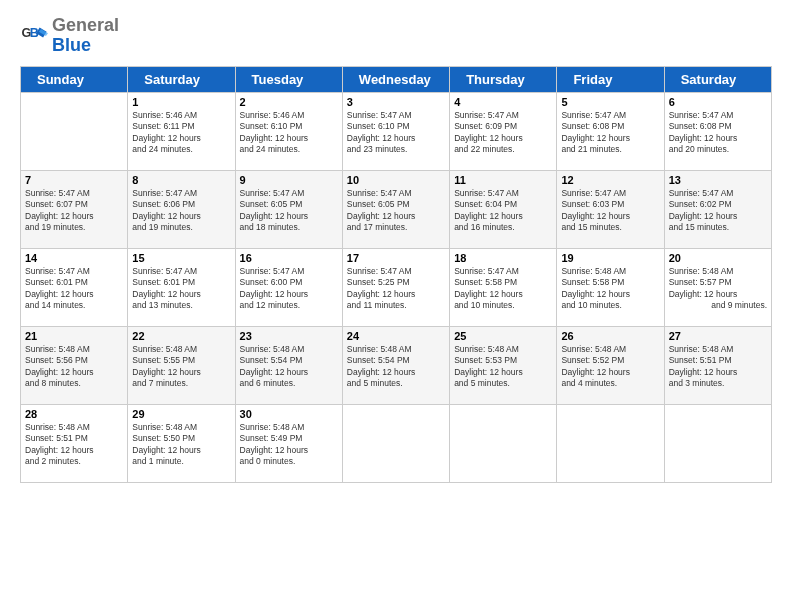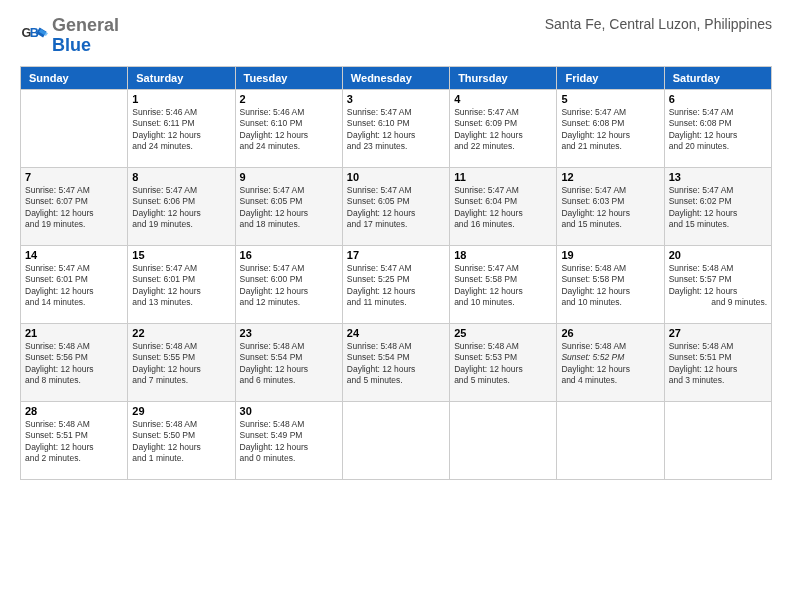--- a/index.html
+++ b/index.html
@@ -53,23 +53,23 @@
       color: #555;
     }
     .calendar {
       width: 100%;
       border-collapse: collapse;
       font-size: 9.5px;
     }
     .calendar th {
       background: #1565c0;
       color: #fff;
-      padding: 5px 8px;
+      padding: 5px 16px;
       text-align: left;
-      font-size: 11px;
+      font-size: 13px;
       border: 1px solid #ccc;
     }
     .calendar td {
       border: 1px solid #ccc;
       vertical-align: top;
       padding: 3px 4px;
       width: calc(100% / 7);
       height: 78px;
     }
     .day-num {
@@ -103,21 +103,20 @@
         <polygon points="30,10 40,16 37,20 27,14" fill="#42a5f5" opacity="0.7"></polygon>
       </svg>
       <div>
         <div class="logo-text">
           <div><span>General</span></div>
           <div><span style="color:#1565c0">Blue</span></div>
         </div>
       </div>
     </div>
     <div class="title-block">
-      <div class="subtitle">Santa Fe, Central Luzon, Philippines</div>
     </div>
   </div>
 
   <table class="calendar">
     <thead class="cal-header">
       <tr>
         <th>Sunday</th>
         <th>Saturday</th>
         <th>Tuesday</th>
         <th>Wednesday</th>
@@ -357,21 +356,21 @@
               <span style="display: block;">Sunrise: 5:48 AM</span>
               <span style="display: block;">Sunset: 5:53 PM</span>
               <span style="display: block;">Daylight: 12 hours</span>
               <span style="display: block;">and 5 minutes.</span>
             </div>
           </td>
           <td>
             <span class="day-num">26</span>
             <div class="day-info">
               <span style="display: block;">Sunrise: 5:48 AM</span>
-              <span style="display: block; font-style: italic;">Sunset: 5:52 PM</span>
+              <span style="display: block;">Sunset: 5:52 PM</span>
               <span style="display: block;">Daylight: 12 hours</span>
               <span style="display: block;">and 4 minutes.</span>
             </div>
           </td>
           <td>
             <span class="day-num">27</span>
             <div class="day-info">
               <span style="display: block;">Sunrise: 5:48 AM</span>
               <span style="display: block;">Sunset: 5:51 PM</span>
               <span style="display: block;">Daylight: 12 hours</span>

